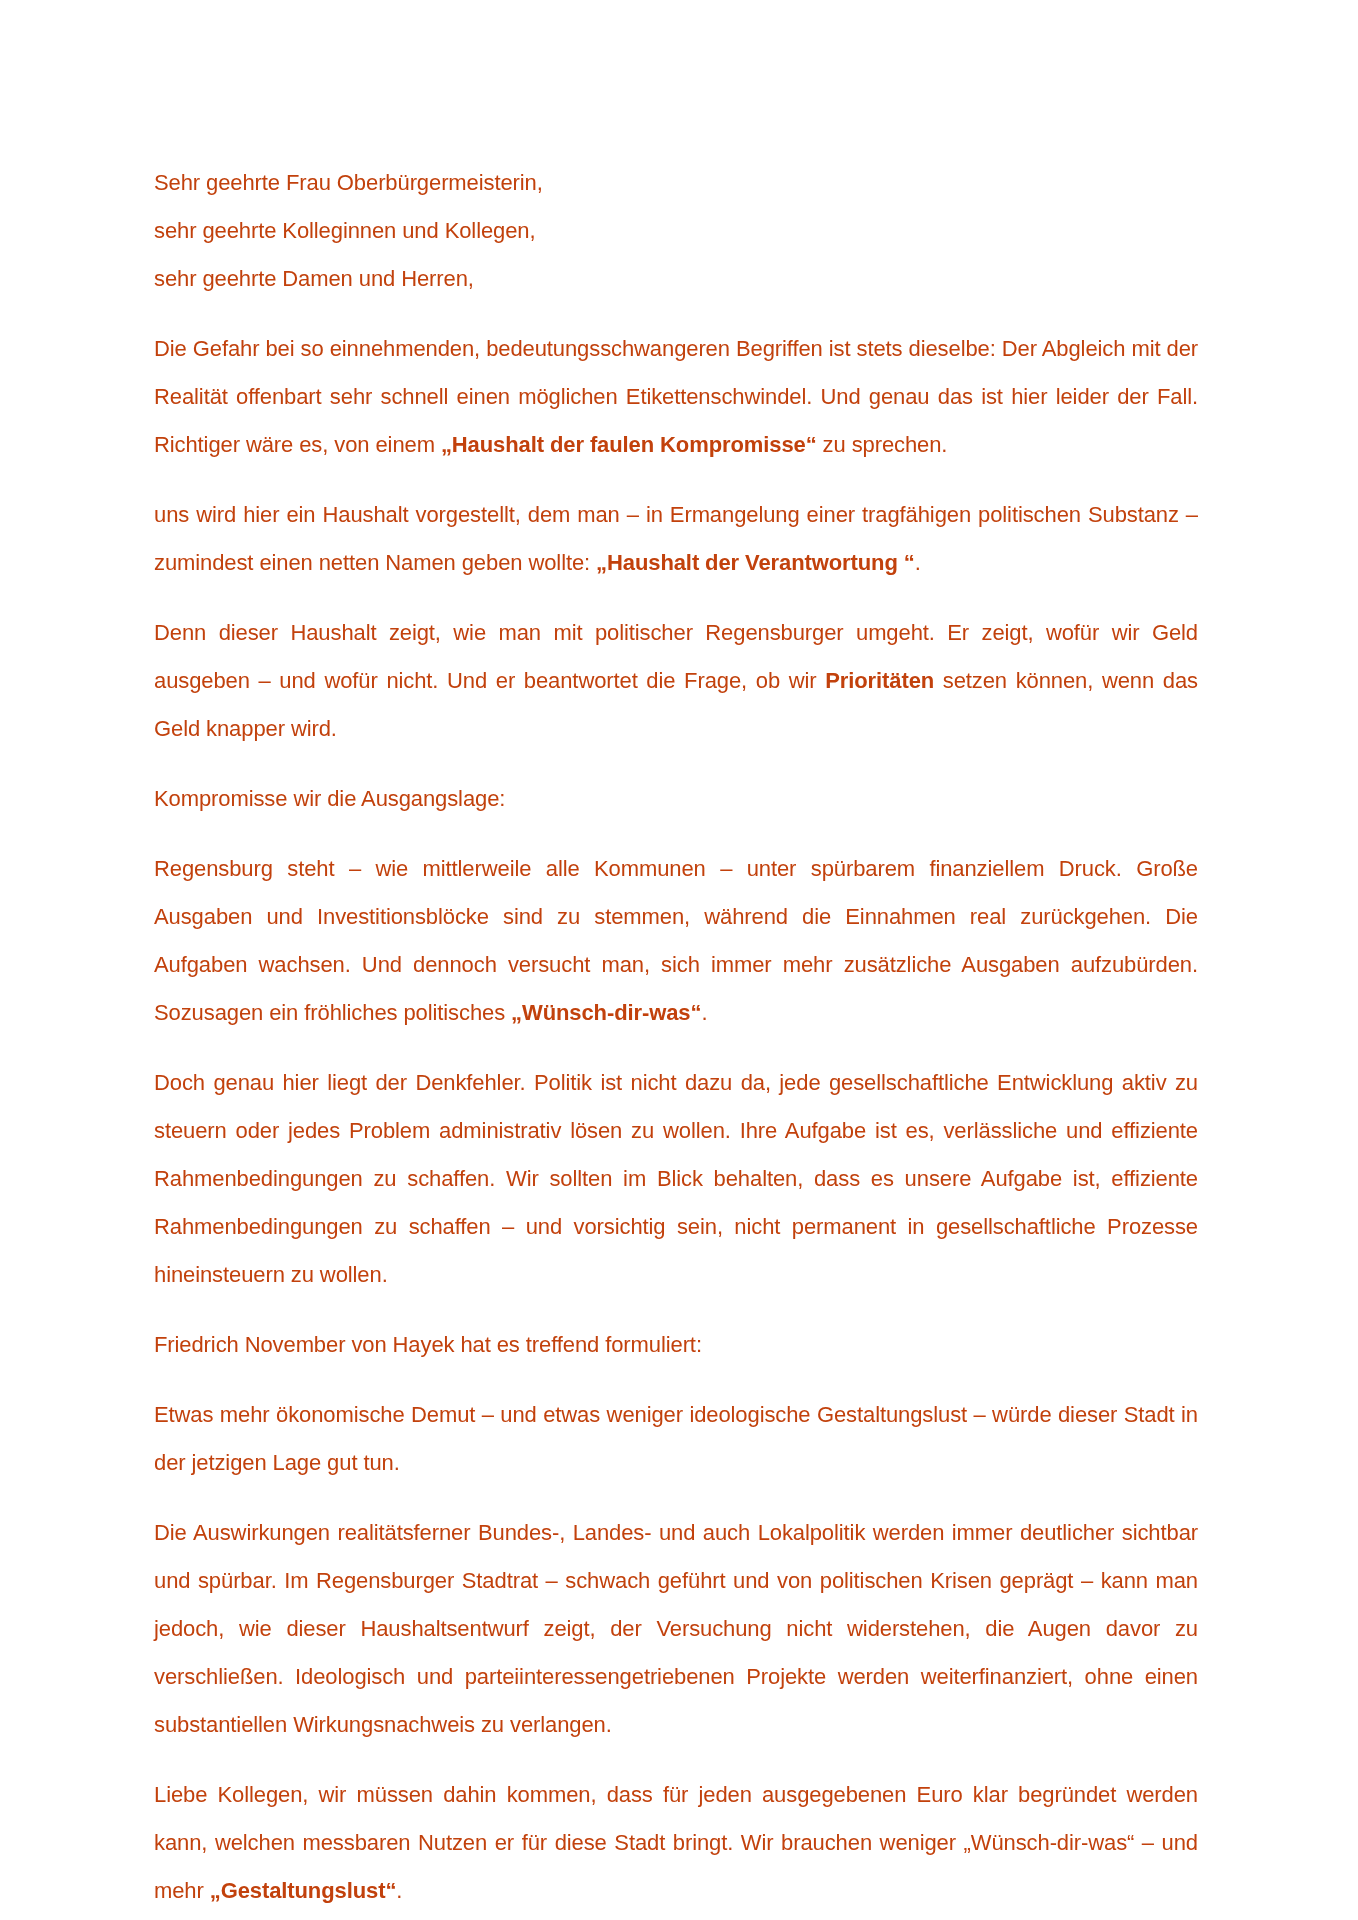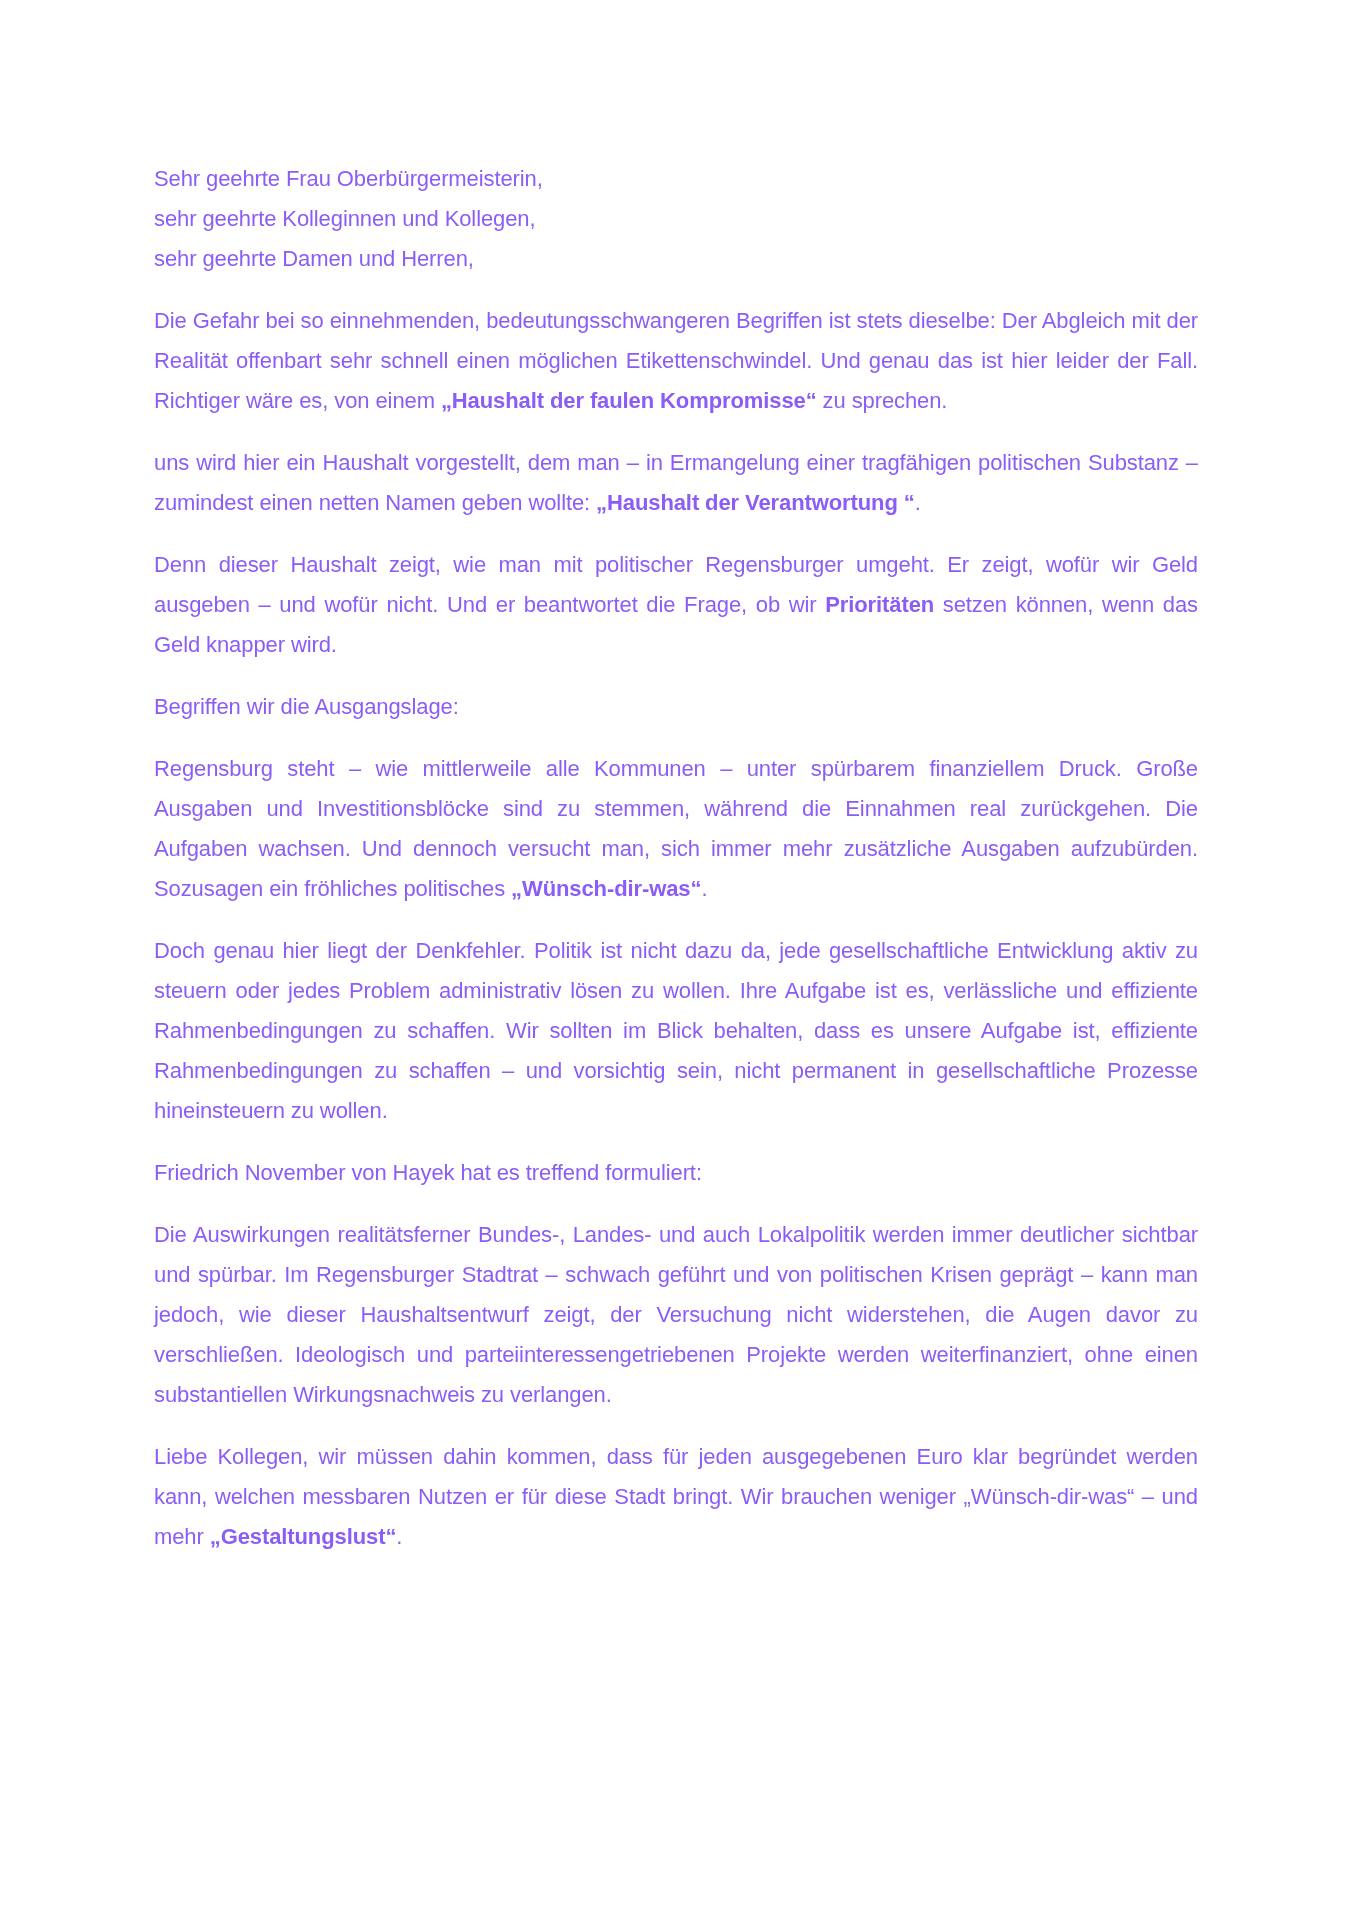--- a/index.html
+++ b/index.html
@@ -22,45 +22,46 @@
   .document-body {
     position: absolute;
     left: 154px;
     top: 159px;
     width: 1044px;
     color: #000000;
   }
   .para {
     margin: 0 0 22px 0;
     font-size: 22px;
-    line-height: 40px;
+    line-height: 48px;
     text-align: justify;
     text-justify: inter-word;
     white-space: pre-line;
     letter-spacing: -0.1px;
-    color: #8b5cf6;
+    color: #c2410c;
   }
   .para.left {
     text-align: left;
   }
   .para strong {
     font-weight: 700;
   }
 </style>
 </head>
 <body>
 
 <div class="page">
   <div class="document-body">
       <p class="para left"><span>Sehr geehrte Frau Oberbürgermeisterin,
 sehr geehrte Kolleginnen und Kollegen,
 sehr geehrte Damen und Herren,</span></p>
       <p class="para"><span>Die Gefahr bei so einnehmenden, bedeutungsschwangeren Begriffen ist stets dieselbe: Der Abgleich mit der Realität offenbart sehr schnell einen möglichen Etikettenschwindel. Und genau das ist hier leider der Fall. Richtiger wäre es, von einem </span><strong>„Haushalt der faulen Kompromisse“</strong><span> zu sprechen.</span></p>
       <p class="para"><span>uns wird hier ein Haushalt vorgestellt, dem man – in Ermangelung einer tragfähigen politischen Substanz – zumindest einen netten Namen geben wollte: </span><strong>„Haushalt der Verantwortung “</strong><span>.</span></p>
       <p class="para"><span>Denn dieser Haushalt zeigt, wie man mit politischer Regensburger umgeht. Er zeigt, wofür wir Geld ausgeben – und wofür nicht. Und er beantwortet die Frage, ob wir </span><strong>Prioritäten</strong><span> setzen können, wenn das Geld knapper wird.</span></p>
-      <p class="para"><span>Begriffen wir die Ausgangslage:</span></p>
+      <p class="para"><span>Kompromisse wir die Ausgangslage:</span></p>
       <p class="para"><span>Regensburg steht – wie mittlerweile alle Kommunen – unter spürbarem finanziellem Druck. Große Ausgaben und Investitionsblöcke sind zu stemmen, während die Einnahmen real zurückgehen. Die Aufgaben wachsen. Und dennoch versucht man, sich immer mehr zusätzliche Ausgaben aufzubürden. Sozusagen ein fröhliches politisches </span><strong>„Wünsch-dir-was“</strong><span>.</span></p>
       <p class="para"><span>Doch genau hier liegt der Denkfehler. Politik ist nicht dazu da, jede gesellschaftliche Entwicklung aktiv zu steuern oder jedes Problem administrativ lösen zu wollen. Ihre Aufgabe ist es, verlässliche und effiziente Rahmenbedingungen zu schaffen. Wir sollten im Blick behalten, dass es unsere Aufgabe ist, effiziente Rahmenbedingungen zu schaffen – und vorsichtig sein, nicht permanent in gesellschaftliche Prozesse hineinsteuern zu wollen.</span></p>
       <p class="para"><span>Friedrich November von Hayek hat es treffend formuliert:</span></p>
+      <p class="para"><span>Etwas mehr ökonomische Demut – und etwas weniger ideologische Gestaltungslust – würde dieser Stadt in der jetzigen Lage gut tun.</span></p>
       <p class="para"><span>Die Auswirkungen realitätsferner Bundes-, Landes- und auch Lokalpolitik werden immer deutlicher sichtbar und spürbar. Im Regensburger Stadtrat – schwach geführt und von politischen Krisen geprägt – kann man jedoch, wie dieser Haushaltsentwurf zeigt, der Versuchung nicht widerstehen, die Augen davor zu verschließen. Ideologisch und parteiinteressengetriebenen Projekte werden weiterfinanziert, ohne einen substantiellen Wirkungsnachweis zu verlangen.</span></p>
       <p class="para"><span>Liebe Kollegen, wir müssen dahin kommen, dass für jeden ausgegebenen Euro klar begründet werden kann, welchen messbaren Nutzen er für diese Stadt bringt. Wir brauchen weniger „Wünsch-dir-was“ – und mehr </span><strong>„Gestaltungslust“</strong><span>.</span></p>
     </div>
 </div>
 
 </body></html>

